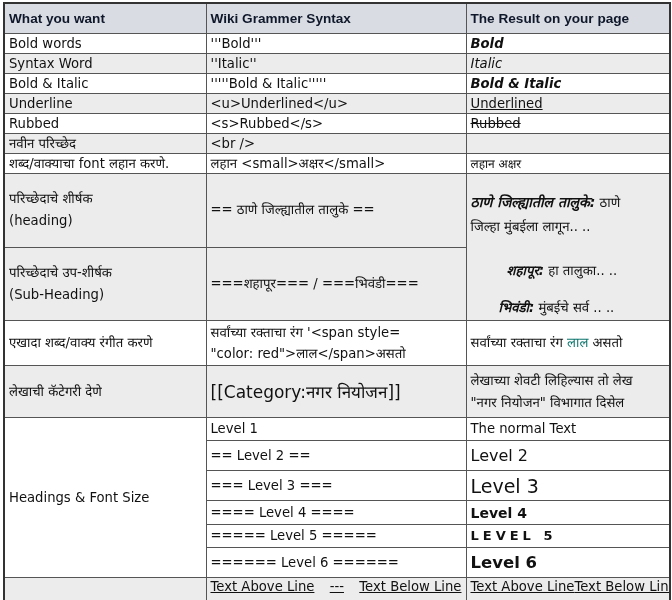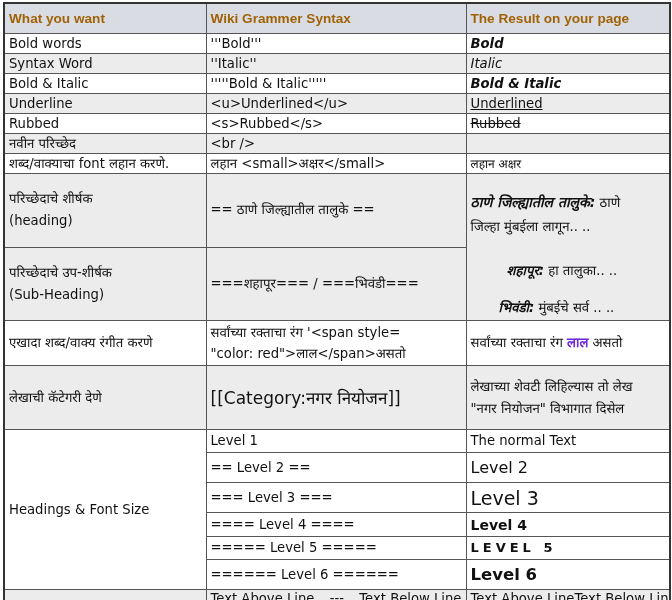--- a/index.html
+++ b/index.html
@@ -4,31 +4,31 @@
 <style>
   html, body { margin: 0; padding: 0; background: #ffffff; }
   body { width: 672px; height: 600px; overflow: hidden; position: relative;
          font-family: "DejaVu Sans", "Liberation Sans", sans-serif; color: #111; }
   .sheet { position: absolute; left: 3px; top: 2px; width: 666px; height: 596px; }
   table { border-collapse: collapse; table-layout: fixed; width: 666px; }
   td, th { border: 1.5px solid #555; padding: 0 4px; vertical-align: middle;
            font-size: 13.2px; line-height: 16px; text-align: left; overflow: hidden;
            white-space: nowrap; }
   table { border: 2px solid #333; }
-  th { background: #d9dde3; color: #a16207; font-weight: bold; font-size: 13.6px;
+  th { background: #d9dde3; color: #0f172a; font-weight: bold; font-size: 13.6px;
        font-family: "Liberation Sans", sans-serif; height: 29px; }
   .w { background: #ffffff; }
   .g { background: #ececec; }
   .r-std td { height: 19px; }
   .wrap { white-space: normal; }
   .bold { font-weight: bold; font-style: italic; }
   .italic { font-style: italic; }
   .u { text-decoration: underline; }
   .s { text-decoration: line-through; }
-  .red { color: #6d28d9; font-weight: bold; }
+  .red { color: #0f766e; }
   .indent { padding-left: 36px; display: block; margin-top: 13px; }
   .lvl2 { font-size: 16px; }
   .lvl3 { font-size: 19px; }
   .lvl4 { font-size: 14px; font-weight: bold; }
   .lvl5 { font-size: 13px; font-weight: bold; letter-spacing: 4px; text-transform: uppercase; }
   .lvl6 { font-size: 16.5px; font-weight: bold; }
   .hr-line { display: block; width: 118px; border-bottom: 1px solid #222; height: 10px; margin-bottom: 6px; }
   .stack { display: flex; flex-direction: row; justify-content: space-between; height: 62px; text-decoration: underline; }
   .small-text { font-size: 12px; }
 </style>
@@ -124,21 +124,21 @@
     <td>एखादा शब्द/वाक्य रंगीत करणे</td>
     <td style="line-height:21px">
       <div>सर्वांच्या रक्ताचा रंग '&lt;span style=</div>
       <div>"color: red"&gt;लाल&lt;/span&gt;असतो</div>
     </td>
     <td>
       <span>सर्वांच्या रक्ताचा रंग </span><span class="red">लाल</span><span> असतो</span>
     </td>
   </tr>
 
-  <tr class="g" style="height:64px">
+  <tr class="g" style="height:52px">
     <td>लेखाची कॅटेगरी देणे</td>
     <td style="font-size:17px">[[Category:नगर नियोजन]]</td>
     <td style="line-height:22px">
       <div>लेखाच्या शेवटी लिहिल्यास तो लेख</div>
       <div>"नगर नियोजन" विभागात दिसेल</div>
     </td>
   </tr>
 
   <tr class="w" style="height:23px">
     <td rowspan="6">Headings &amp; Font Size</td>

